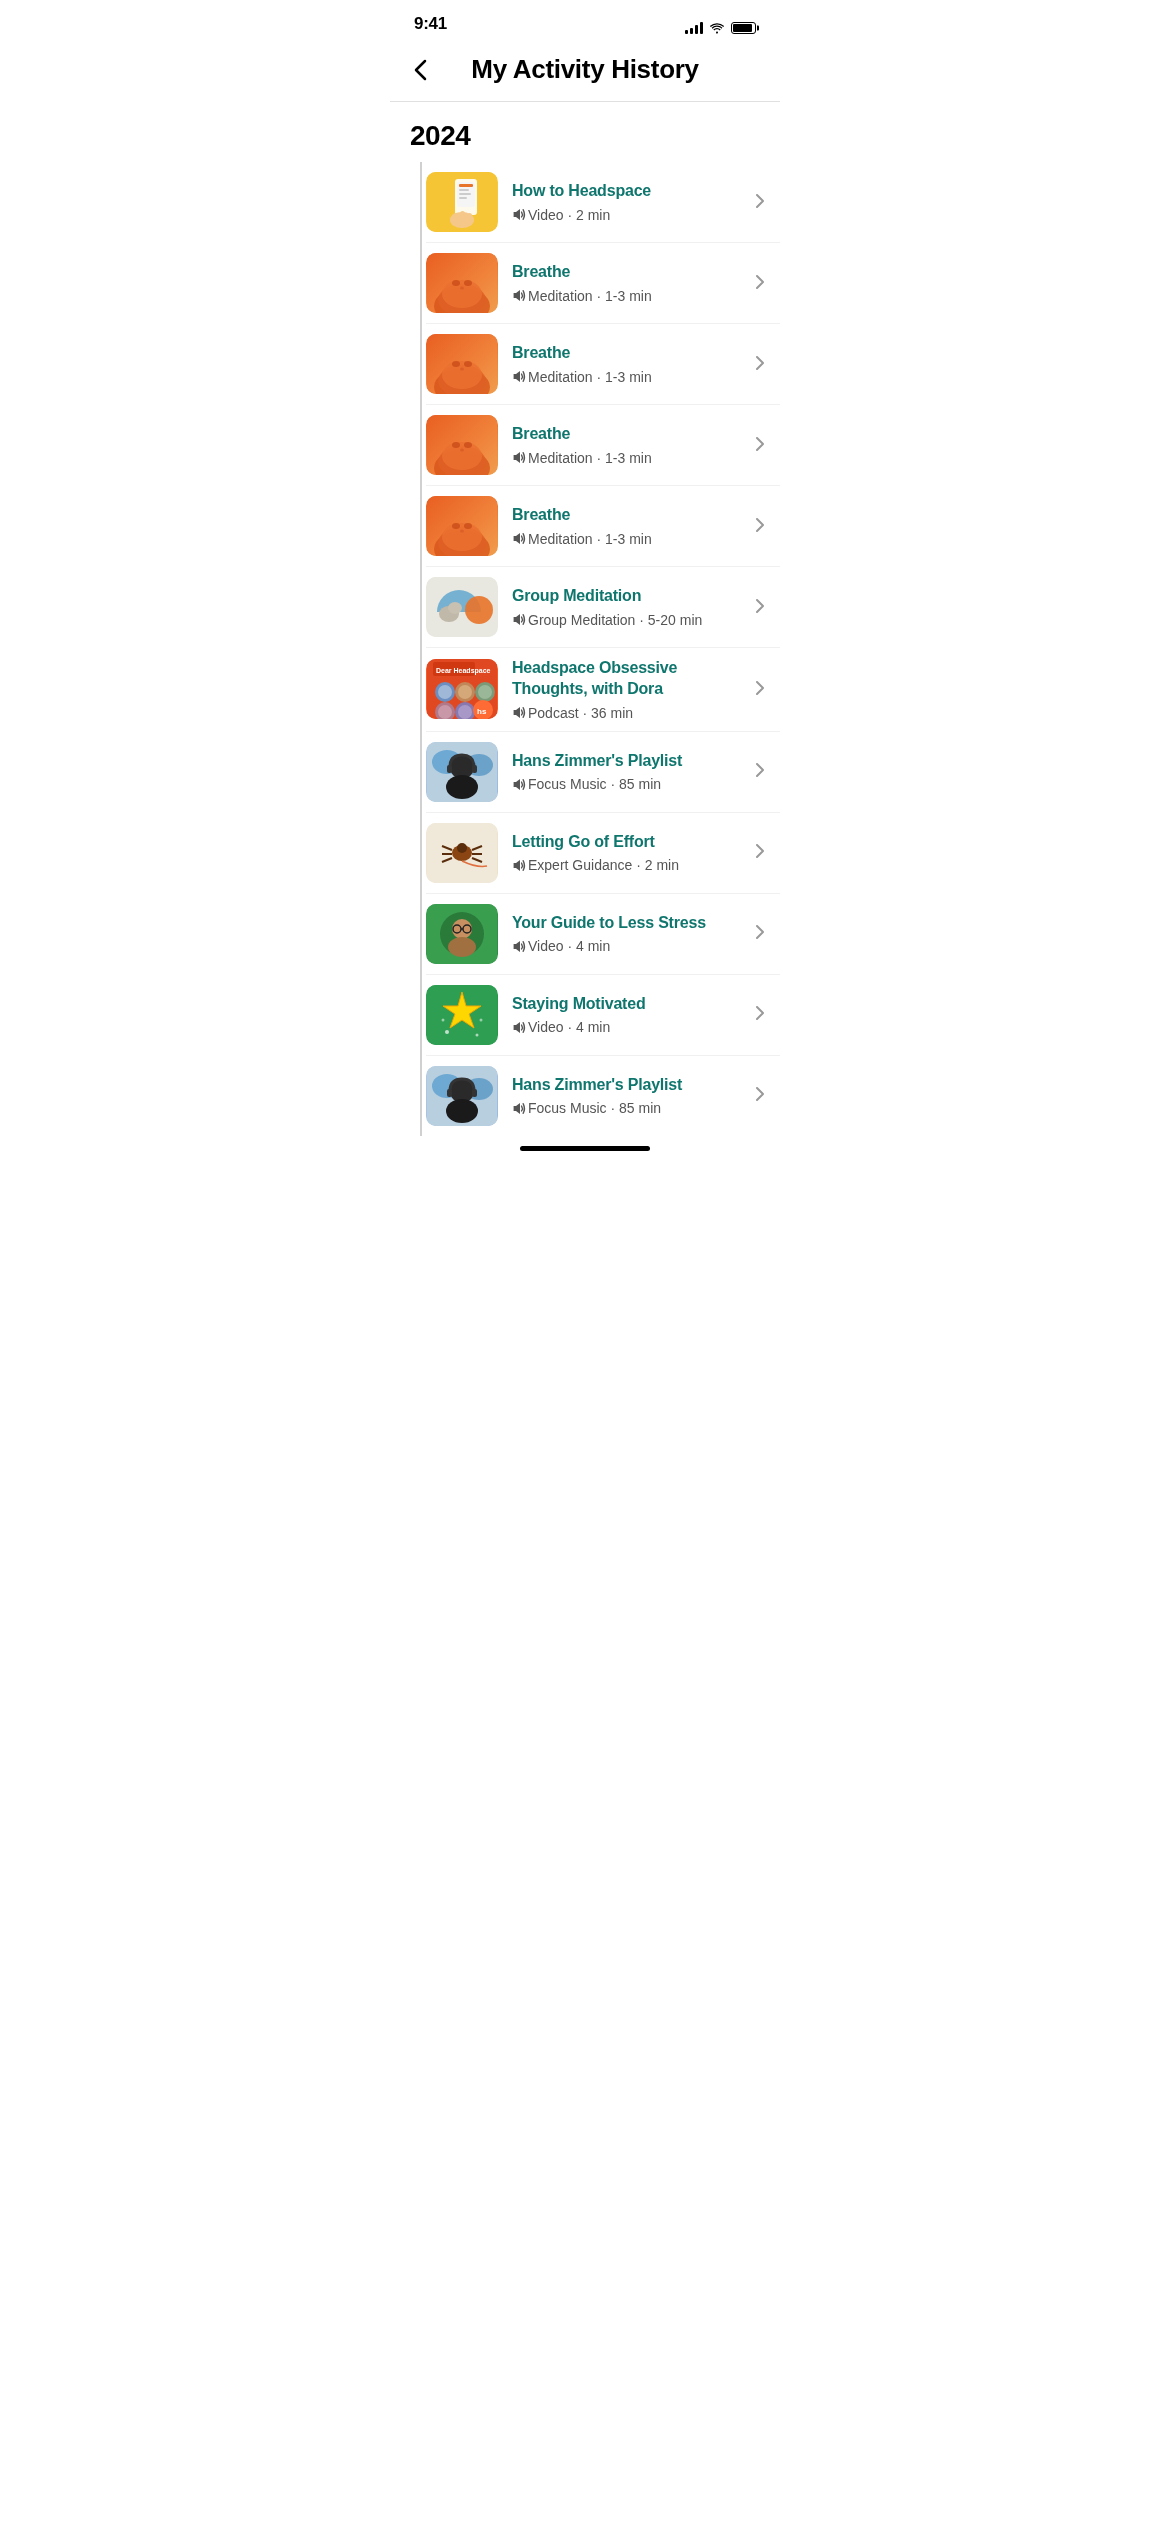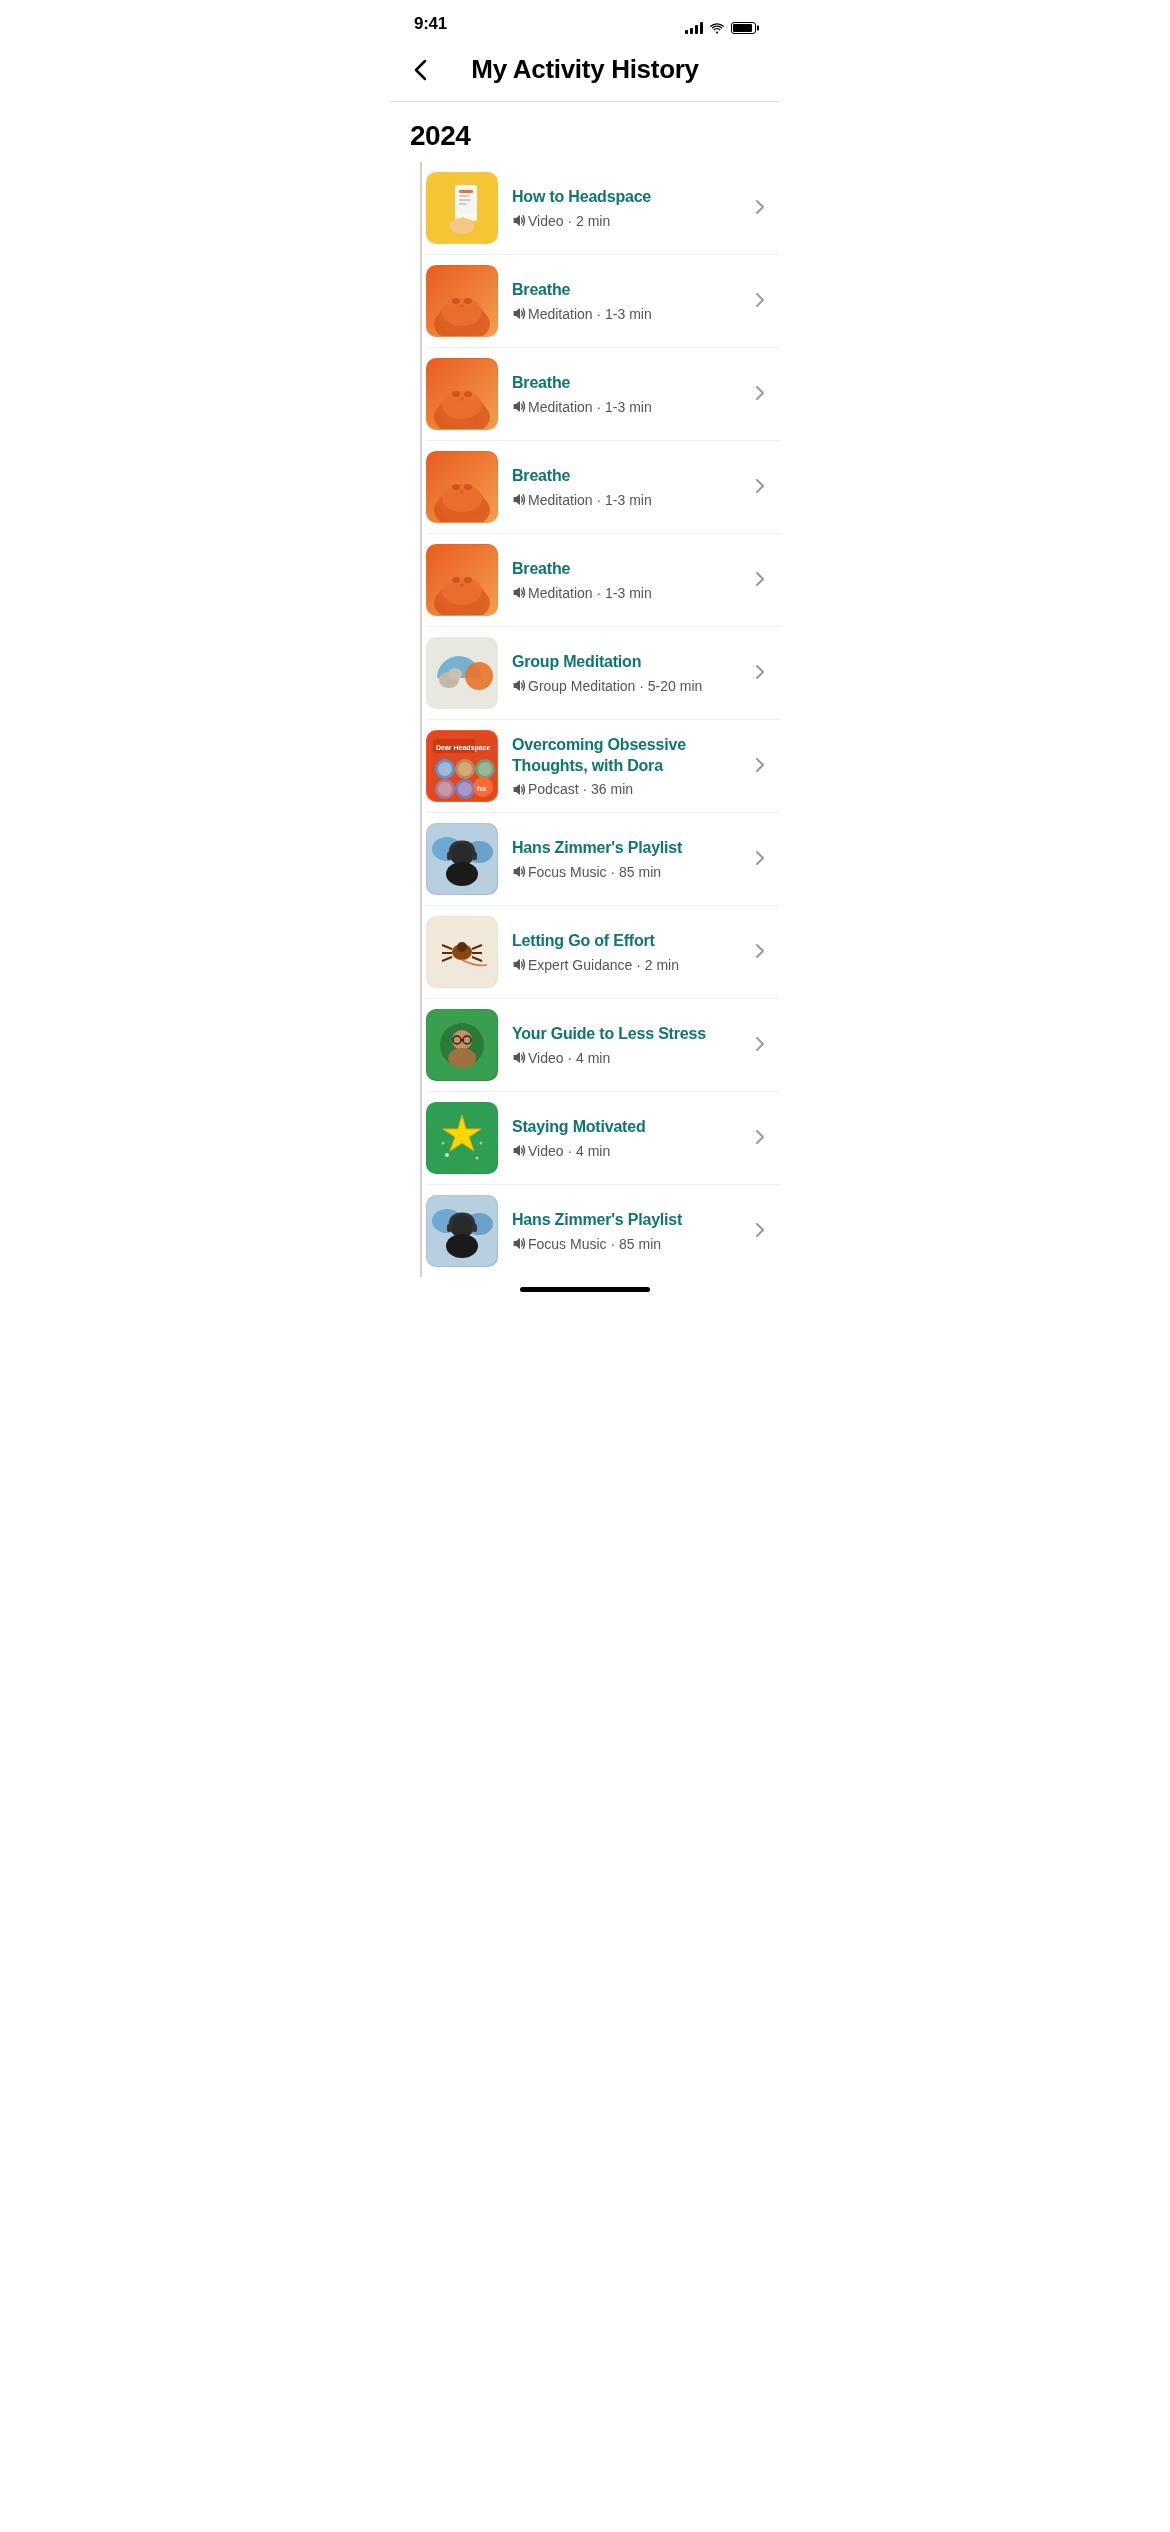--- a/index.html
+++ b/index.html
@@ -169,21 +169,21 @@
       padding: 10px 16px 10px 0;
       border-bottom: 1px solid #f0f0f0;
       cursor: pointer;
       gap: 14px;
     }
     .activity-item:last-child {
       border-bottom: none;
     }
     .activity-thumbnail {
       width: 72px;
-      height: 72px;
+      height: 60px;
       border-radius: 10px;
       flex-shrink: 0;
       overflow: hidden;
       display: flex;
       align-items: center;
       justify-content: center;
       font-size: 11px;
       font-weight: 600;
       color: #fff;
       position: relative;
@@ -535,21 +535,21 @@
         <circle cx="18" cy="58" r="10" fill="#b07888"></circle>
         <circle cx="18" cy="58" r="7" fill="#c898a8"></circle>
         <circle cx="38" cy="58" r="10" fill="#8878b0"></circle>
         <circle cx="38" cy="58" r="7" fill="#a898c8"></circle>
 
         <circle cx="56" cy="56" r="10" fill="#ff6b35"></circle>
         <text x="50" y="60" font-size="8" fill="#fff" font-family="Arial" font-weight="bold">hs</text>
       </svg>
         </div>
         <div class="activity-info">
-          <div class="activity-title">Overcoming Obsessive Thoughts, with Dora</div>
+          <div class="activity-title">Headspace Obsessive Thoughts, with Dora</div>
           <div class="activity-meta">
             <span style="display:flex;align-items:center;">
     <svg width="16" height="13" viewBox="0 0 20 16" fill="none">
       <path d="M2 5h3l5-4v14l-5-4H2V5z" fill="#555"></path>
       <path d="M14 2 Q17 8 14 14" stroke="#555" stroke-width="1.8" fill="none" stroke-linecap="round"></path>
       <path d="M12 5 Q14 8 12 11" stroke="#555" stroke-width="1.8" fill="none" stroke-linecap="round"></path>
     </svg>
   </span>
   <span>Podcast · 36 min</span>
           </div>

